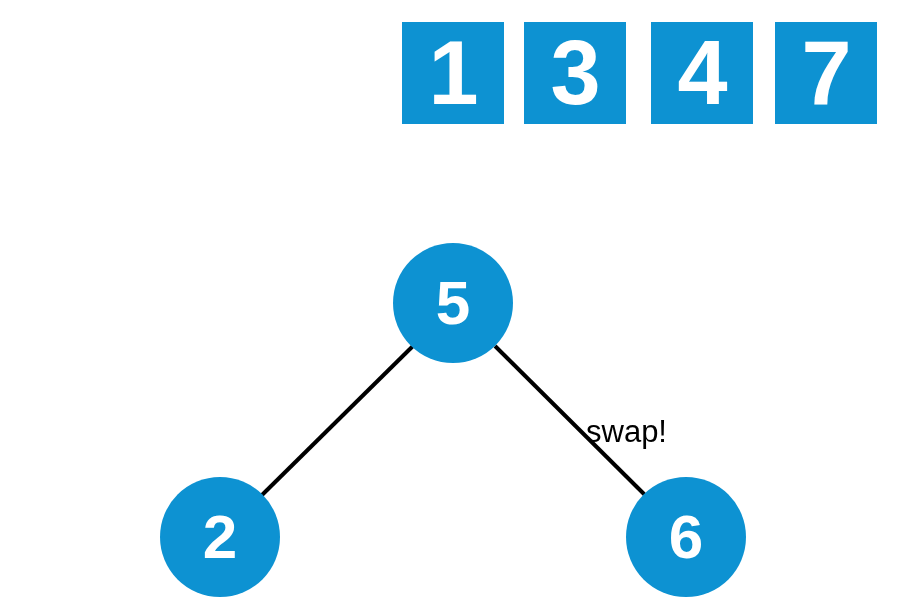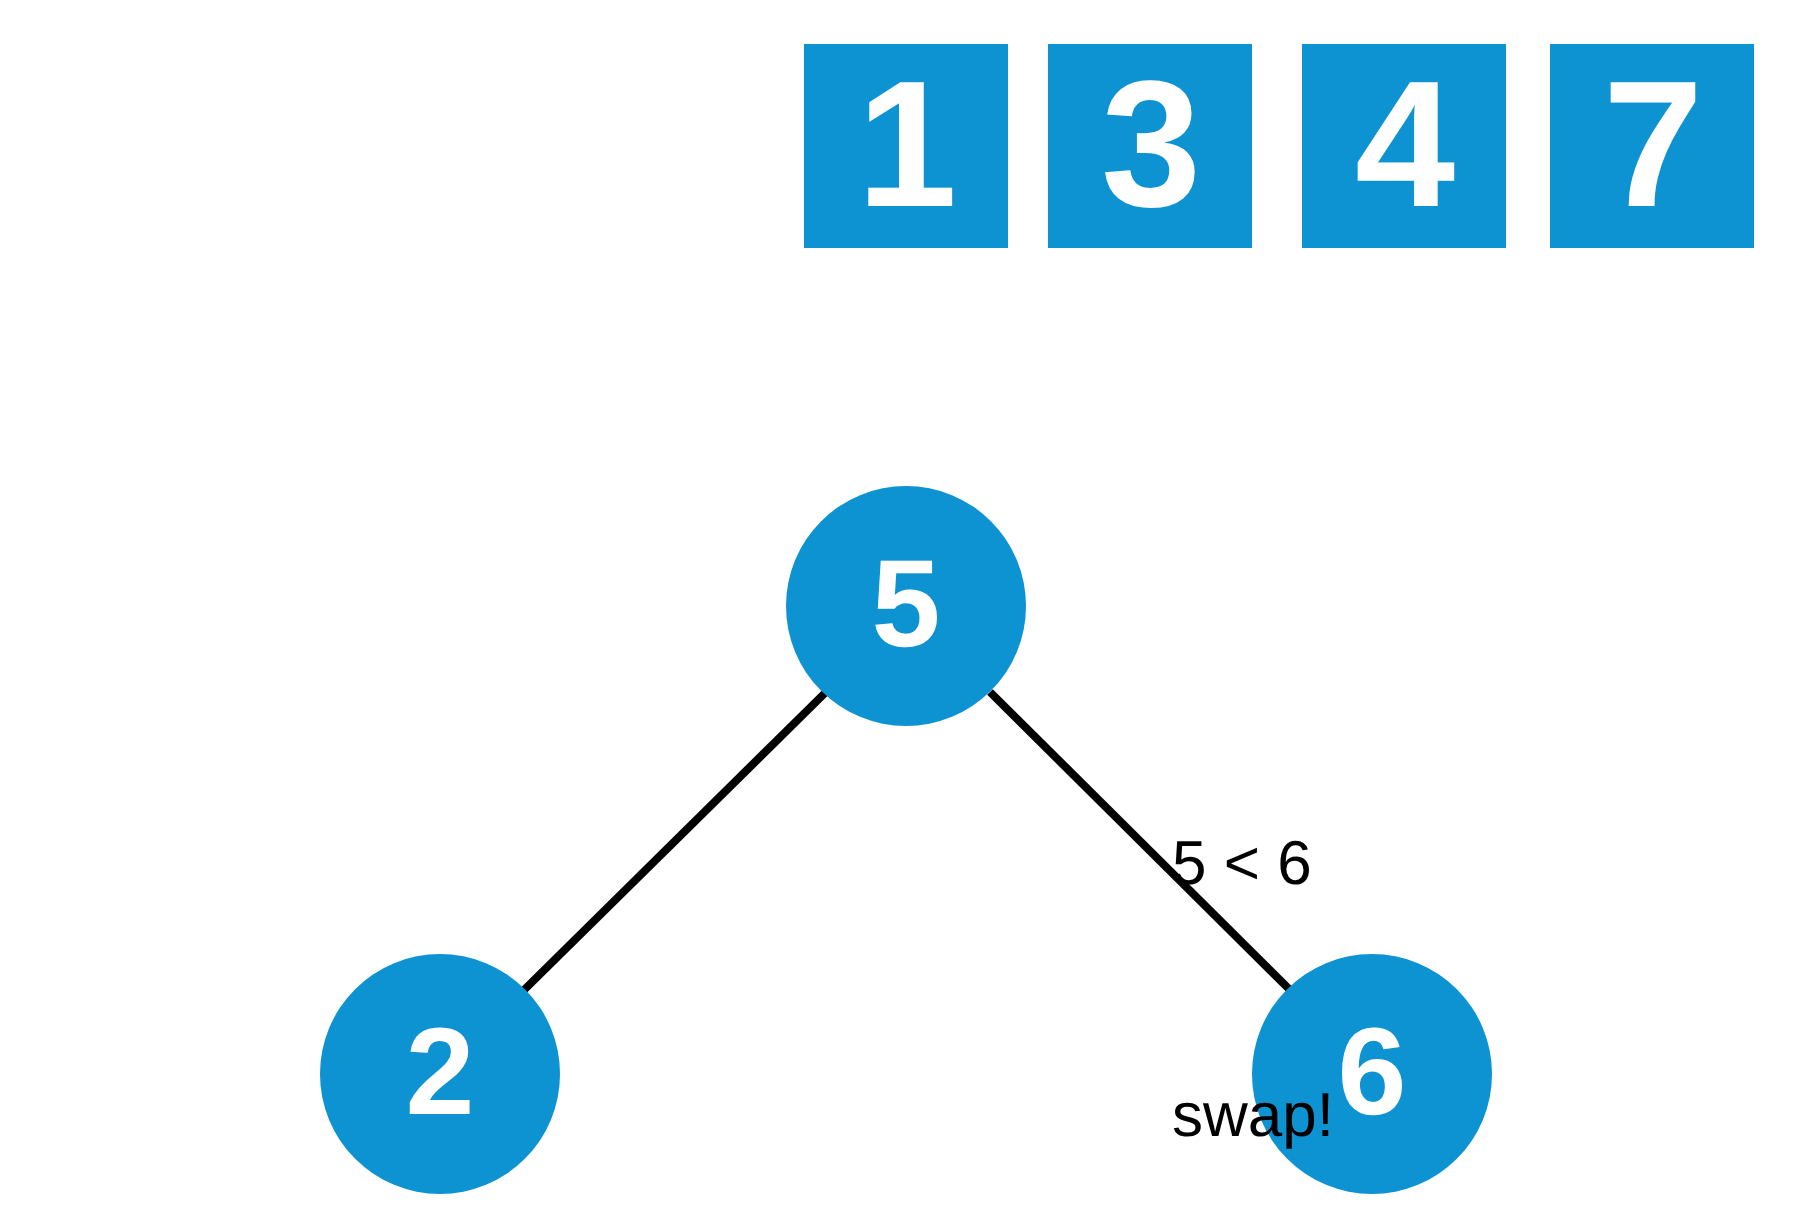--- a/index.html
+++ b/index.html
@@ -76,17 +76,16 @@
   <div class="array-cell" style="left:402px; top:22px;">1</div>
   <div class="array-cell" style="left:524px; top:22px;">3</div>
   <div class="array-cell" style="left:651px; top:22px;">4</div>
   <div class="array-cell" style="left:775px; top:22px;">7</div>
 
   <div class="tree-node" style="left:393px; top:243px;">5</div>
   <div class="tree-node" style="left:160px; top:477px;">2</div>
   <div class="tree-node" style="left:626px; top:477px;">6</div>
 
   <div class="annotation" style="left:586px; top:327px;">
-    <div>5 &lt; 6</div>
     <div>swap!</div>
   </div>
 
 </div>
 
 </body></html>

